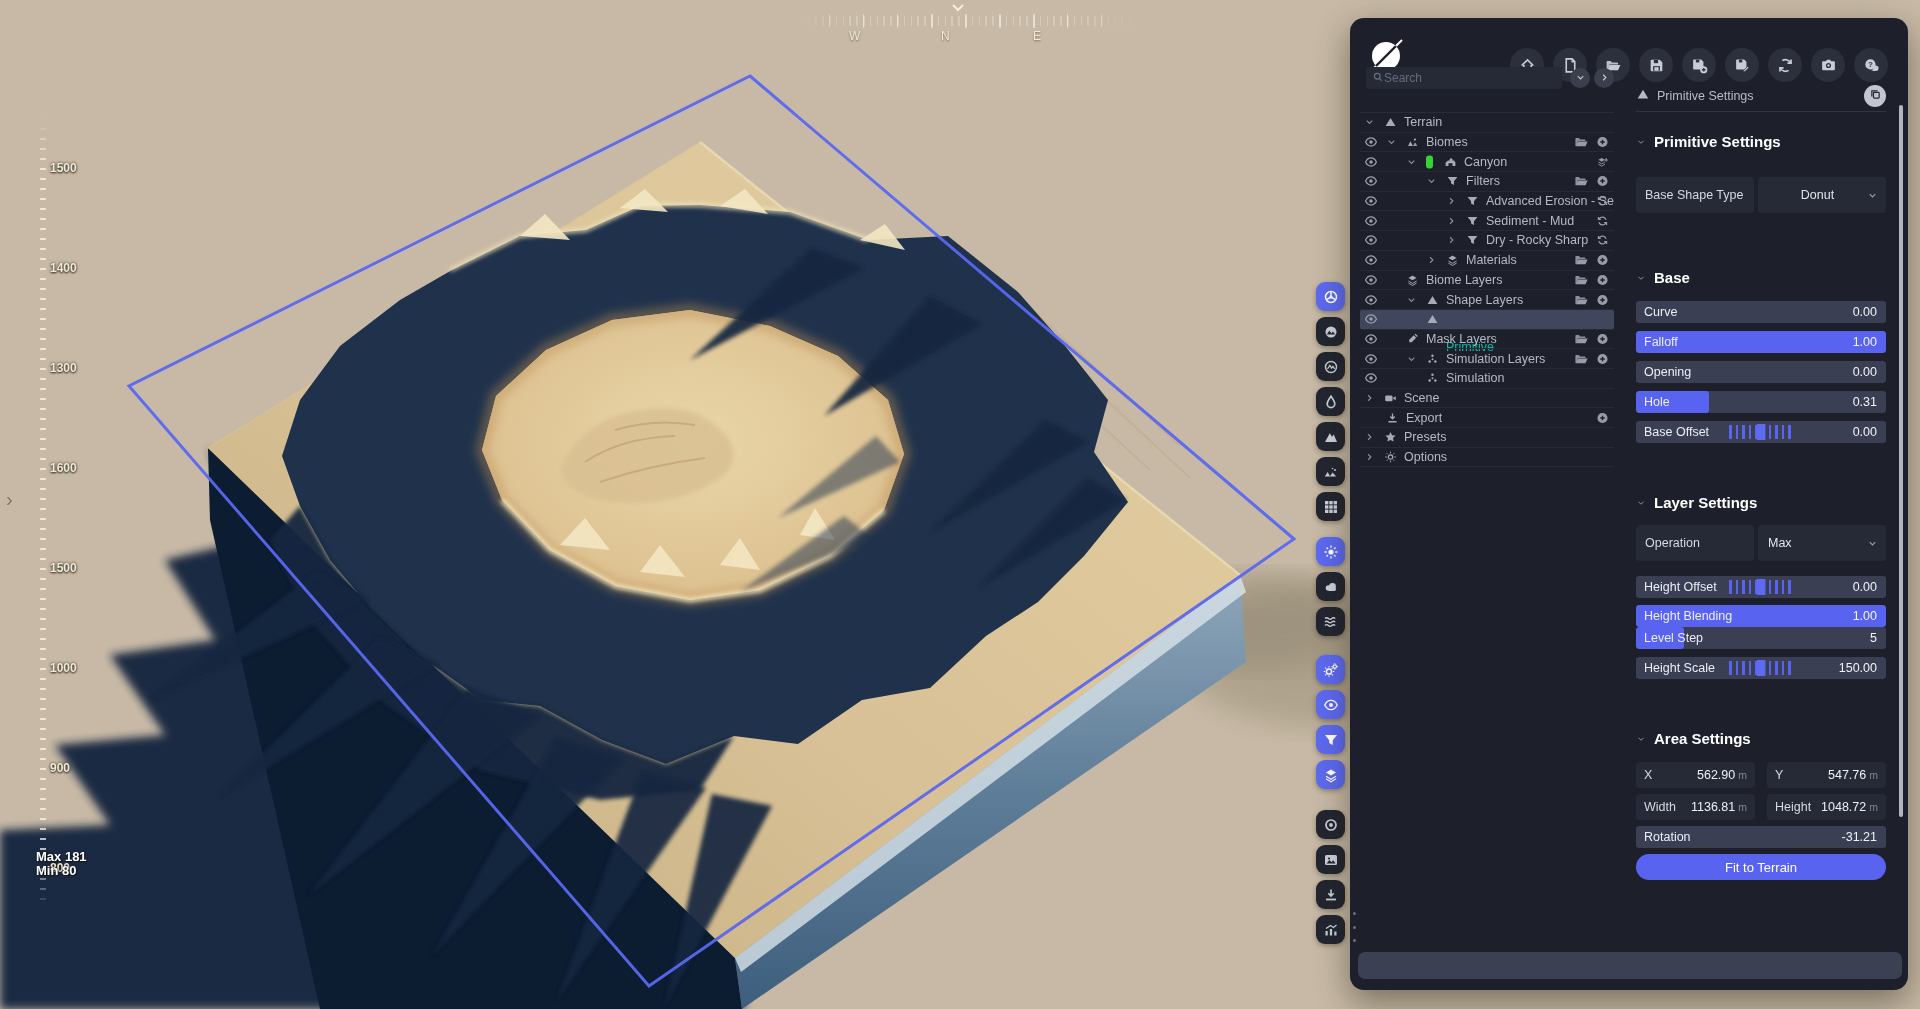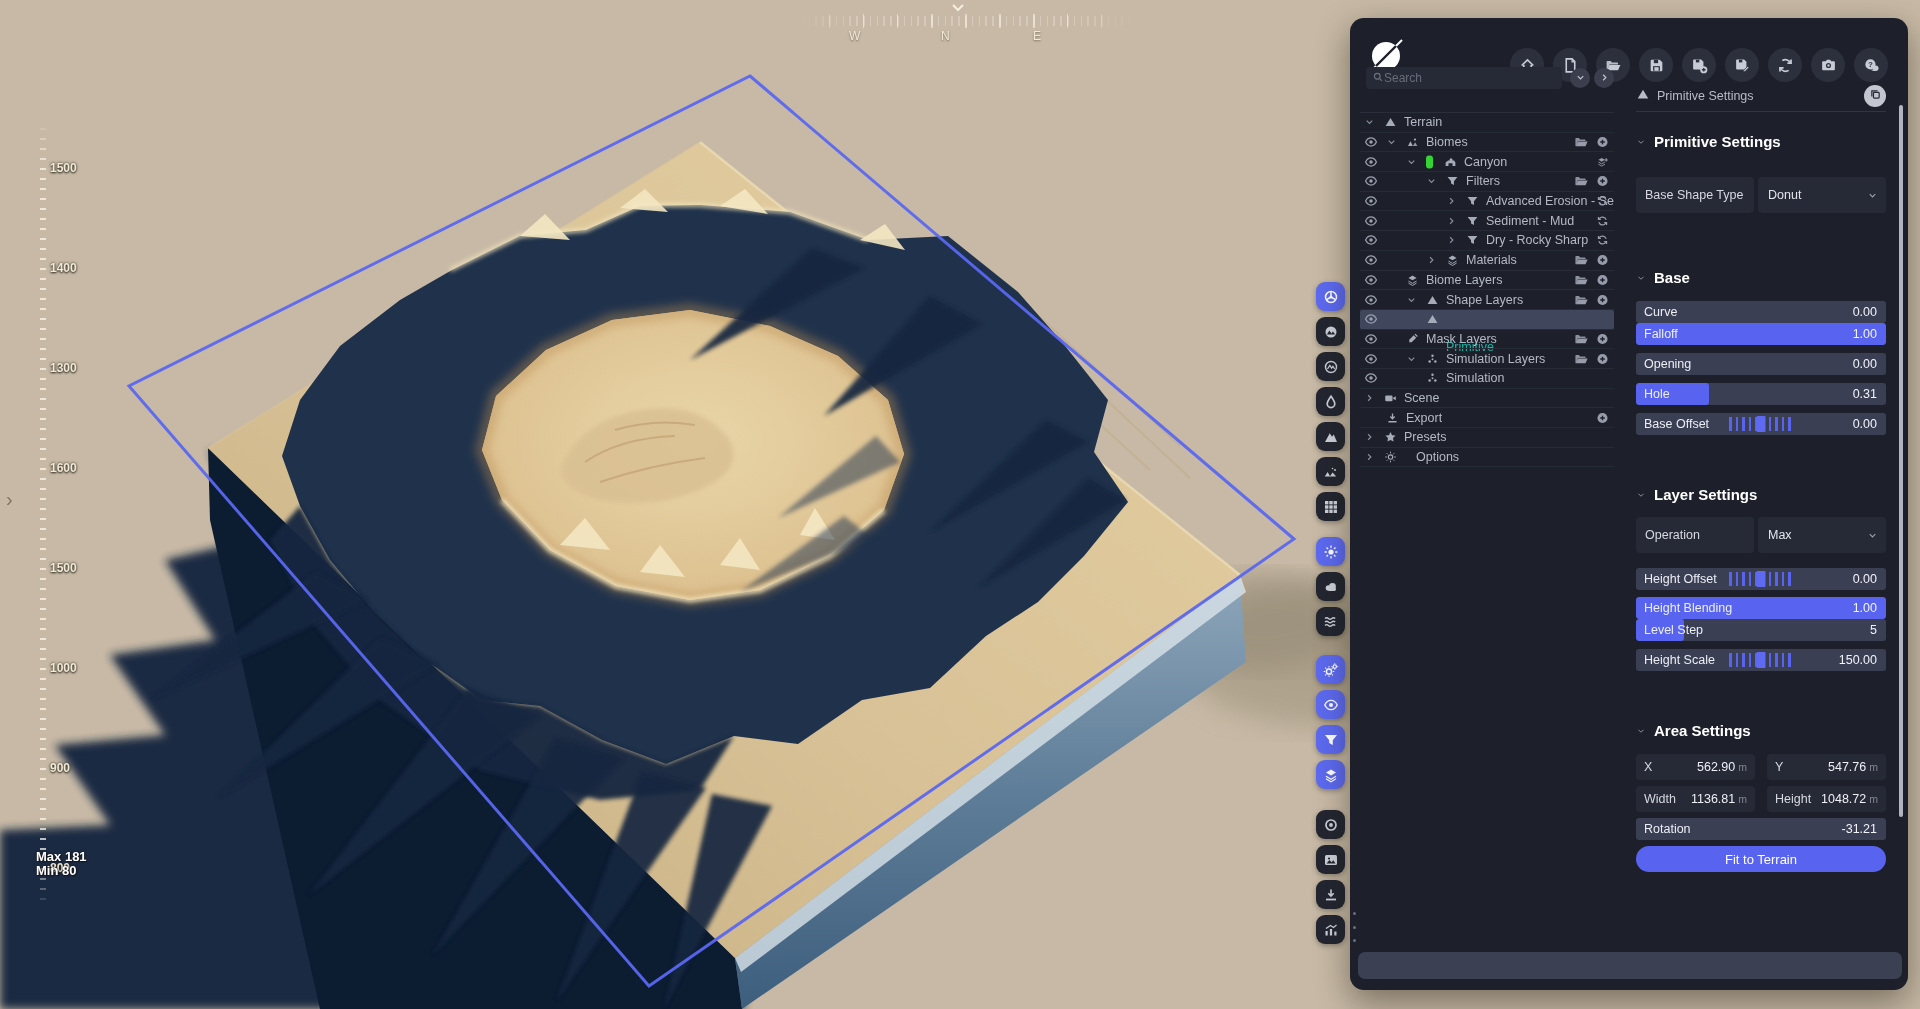--- a/index.html
+++ b/index.html
@@ -961,21 +961,21 @@
             <svg width="11" height="11" viewBox="0 0 16 16">
               <path d="M6 4l4 4-4 4" fill="none" stroke="currentColor" stroke-width="1.6"></path>
             </svg>
           </span>
           <span class="slot t-ic" style="left:24px">
             <svg width="13" height="13" viewBox="0 0 16 16">
               <circle cx="8" cy="8" r="2.7" fill="none" stroke="currentColor" stroke-width="1.4"></circle>
               <path d="M8 1.5v2M8 12.5v2M1.5 8h2M12.5 8h2M3.4 3.4l1.4 1.4M11.2 11.2l1.4 1.4M12.6 3.4l-1.4 1.4M4.8 11.2l-1.4 1.4" stroke="currentColor" stroke-width="1.2"></path>
             </svg>
           </span>
-          <span class="lbl" style="left:56px">Options</span>
+          <span class="lbl" style="left:44px">Options</span>
         </div>
       </div>
 
     <div id="inspector">
       <div id="insp-head">
         <span class="hic"><svg width="14" height="14" viewBox="0 0 16 16" style="color:#b7bcc8">
               <path d="M8 3l6 10H2Z" fill="currentColor"></path>
             </svg></span>
         <span class="ttl">Primitive Settings</span>
         <span id="insp-action">
@@ -988,21 +988,21 @@
       <div id="insp-divider"></div>
       <div id="insp-body">
           <div class="sec-title" style="margin-top: 21px;">
             <span style="display:inline-flex">
               <svg width="10" height="10" viewBox="0 0 16 16" style="color:#8b90a0">
                 <path d="M4 6l4 4 4-4" fill="none" stroke="currentColor" stroke-width="1.6"></path>
               </svg>
             </span>
             <span>Primitive Settings</span>
           </div>
-          <div class="dd-row" style="margin-top: 27px;">
+          <div class="dd-row" style="margin-top: 27px; text-align: center;">
             <div class="dd-label">Base Shape Type</div>
             <div class="dd-select">
               <span class="val">Donut</span>
               <span style="display:inline-flex">
                 <svg width="11" height="11" viewBox="0 0 16 16">
                   <path d="M4 6l4 4 4-4" fill="none" stroke="currentColor" stroke-width="1.6"></path>
                 </svg>
               </span>
             </div>
           </div>
@@ -1011,21 +1011,21 @@
               <svg width="10" height="10" viewBox="0 0 16 16" style="color:#8b90a0">
                 <path d="M4 6l4 4 4-4" fill="none" stroke="currentColor" stroke-width="1.6"></path>
               </svg>
             </span>
             <span>Base</span>
           </div>
           <div class="srow" style="margin-top: 15px;">
             <span class="sl">Curve</span>
             <span class="sv">0.00</span>
           </div>
-          <div class="srow" style="margin-top: 0; text-align: center;">
+          <div class="srow" style="margin-top: 8px; text-align: center;">
             <div class="fill" style="width:100%"></div>
             <span class="sl">Falloff</span>
             <span class="sv">1.00</span>
           </div>
           <div class="srow" style="margin-top: 8px;">
             <span class="sl">Opening</span>
             <span class="sv">0.00</span>
           </div>
           <div class="srow" style="margin-top: 8px;">
             <div class="fill" style="width:29%"></div>

